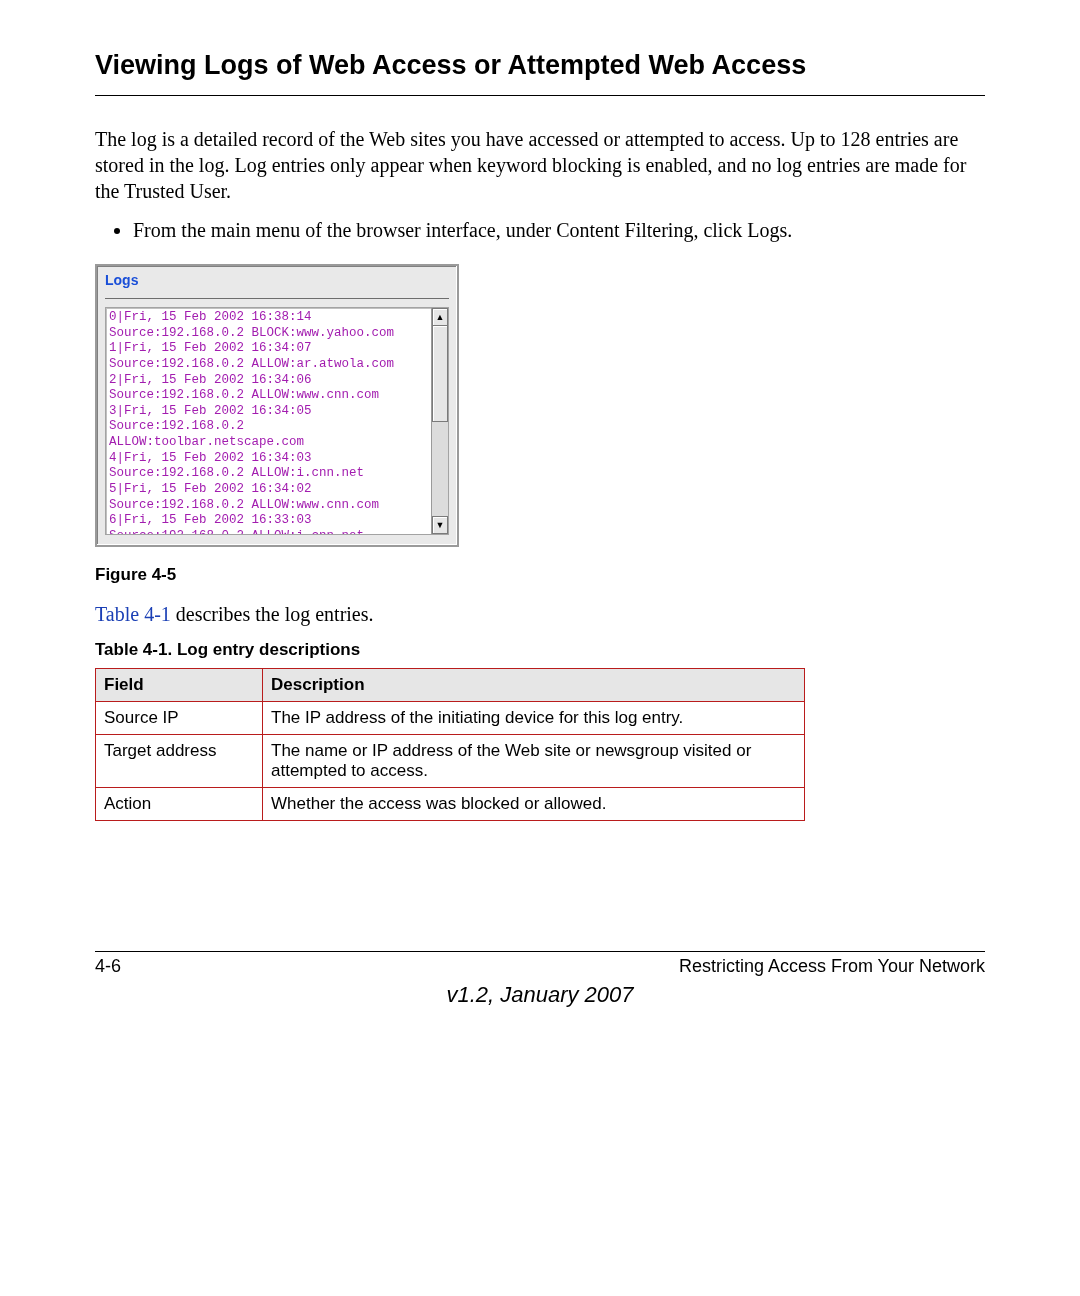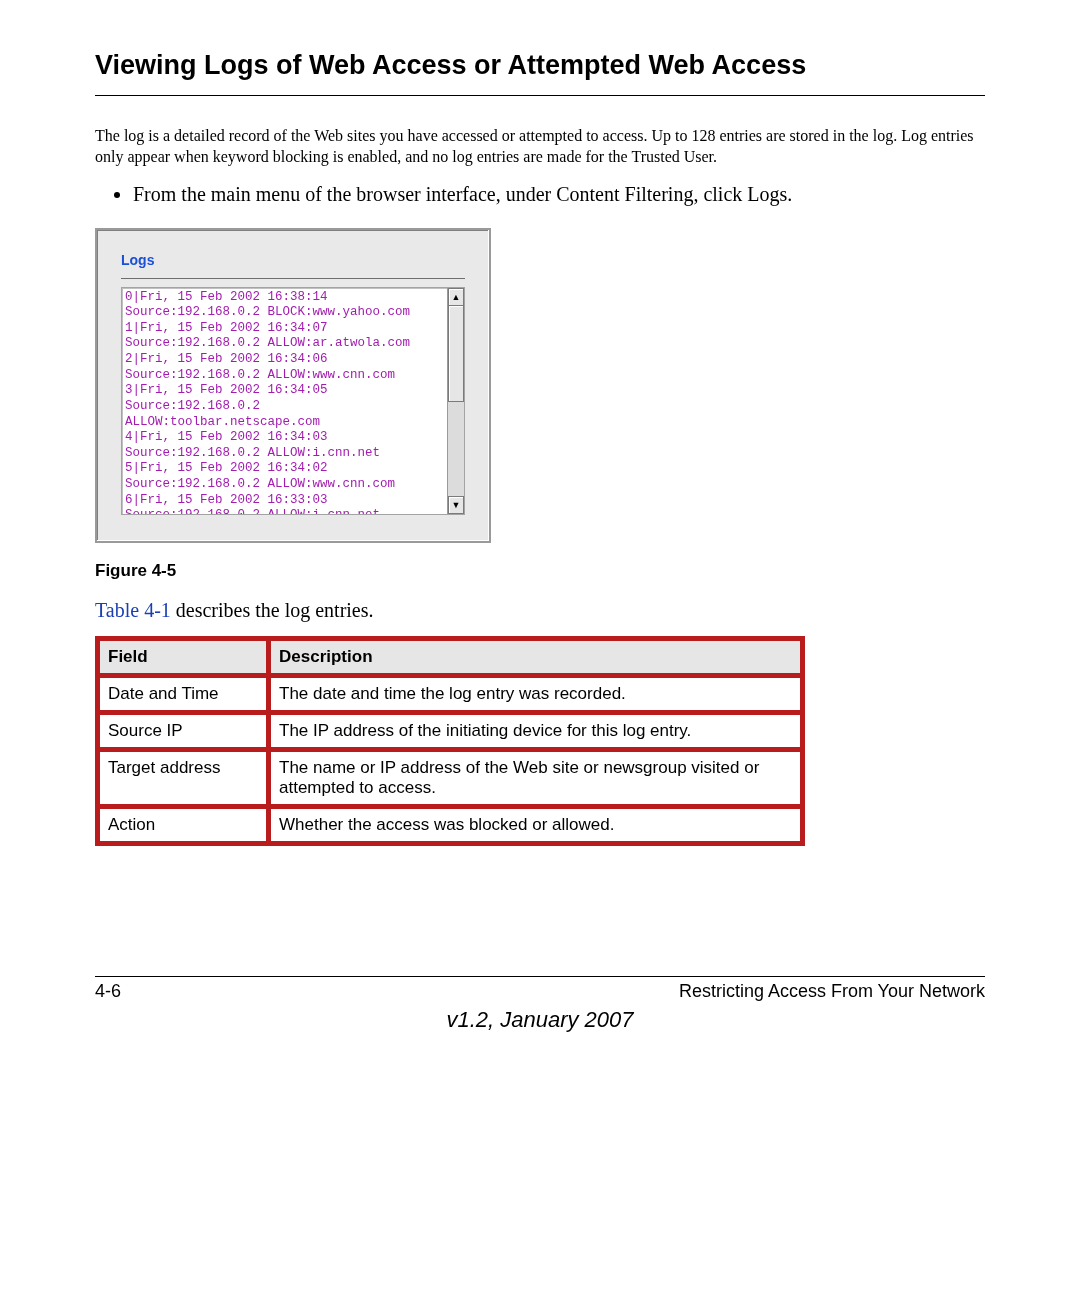--- a/index.html
+++ b/index.html
@@ -23,38 +23,38 @@
   }
   h1.section-title {
     font-family: Arial, Helvetica, sans-serif;
     font-weight: bold;
     font-size: 27px;
     margin: 0 0 6px 0;
     padding-bottom: 14px;
     border-bottom: 1.5px solid #000;
   }
   .body-text {
-    font-size: 16px;
+    font-size: 20px;
     line-height: 1.3;
     margin: 30px 0 12px 0;
   }
   ul.bullets {
     margin: 6px 0 20px 0;
     padding-left: 38px;
   }
   ul.bullets li {
     font-size: 20px;
     line-height: 1.4;
   }
   
   .logs-panel {
     width: 360px;
     border: 2px solid #9a9a9a;
     background: #e9e9e9;
-    padding: 16px;
+    padding: 0;
     box-shadow: inset -1px -1px 0 #fff, inset 1px 1px 0 #808080;
     margin-bottom: 18px;
   }
   .logs-inner {
     padding: 6px 8px 10px 8px;
   }
   .logs-title {
     color: #1a4fd8;
     font-family: Arial, Helvetica, sans-serif;
     font-weight: bold;
@@ -137,21 +137,21 @@
     font-size: 17px;
     margin: 0 0 8px 0;
   }
   table.desc-table {
     border-collapse: collapse;
     width: 710px;
     font-family: Arial, Helvetica, sans-serif;
     font-size: 17px;
   }
   table.desc-table th, table.desc-table td {
-    border: 5px solid #b91c1c;
+    border: 1px solid #b91c1c;
     padding: 6px 8px;
     text-align: left;
     vertical-align: top;
   }
   table.desc-table th {
     background: #e6e6e6;
     font-weight: bold;
   }
   table.desc-table td.field {
     width: 150px;
@@ -216,33 +216,30 @@
       </div>
     </div>
   </div>
 
   <div class="figure-caption">Figure 4-5</div>
 
   <p class="table-ref">
     <span class="link">Table 4-1</span><span> describes the log entries.</span>
   </p>
 
+  <div class="table-caption">Table 4-1.  Log entry descriptions</div>
 
   <table class="desc-table">
     <thead>
       <tr>
         <th>Field</th>
         <th>Description</th>
       </tr>
     </thead>
     <tbody id="table-body">
-        <tr>
-          <td class="field">Date and Time</td>
-          <td>The date and time the log entry was recorded.</td>
-        </tr>
         <tr>
           <td class="field">Source IP</td>
           <td>The IP address of the initiating device for this log entry.</td>
         </tr>
         <tr>
           <td class="field">Target address</td>
           <td>The name or IP address of the Web site or newsgroup visited or attempted to access.</td>
         </tr>
         <tr>
           <td class="field">Action</td>

